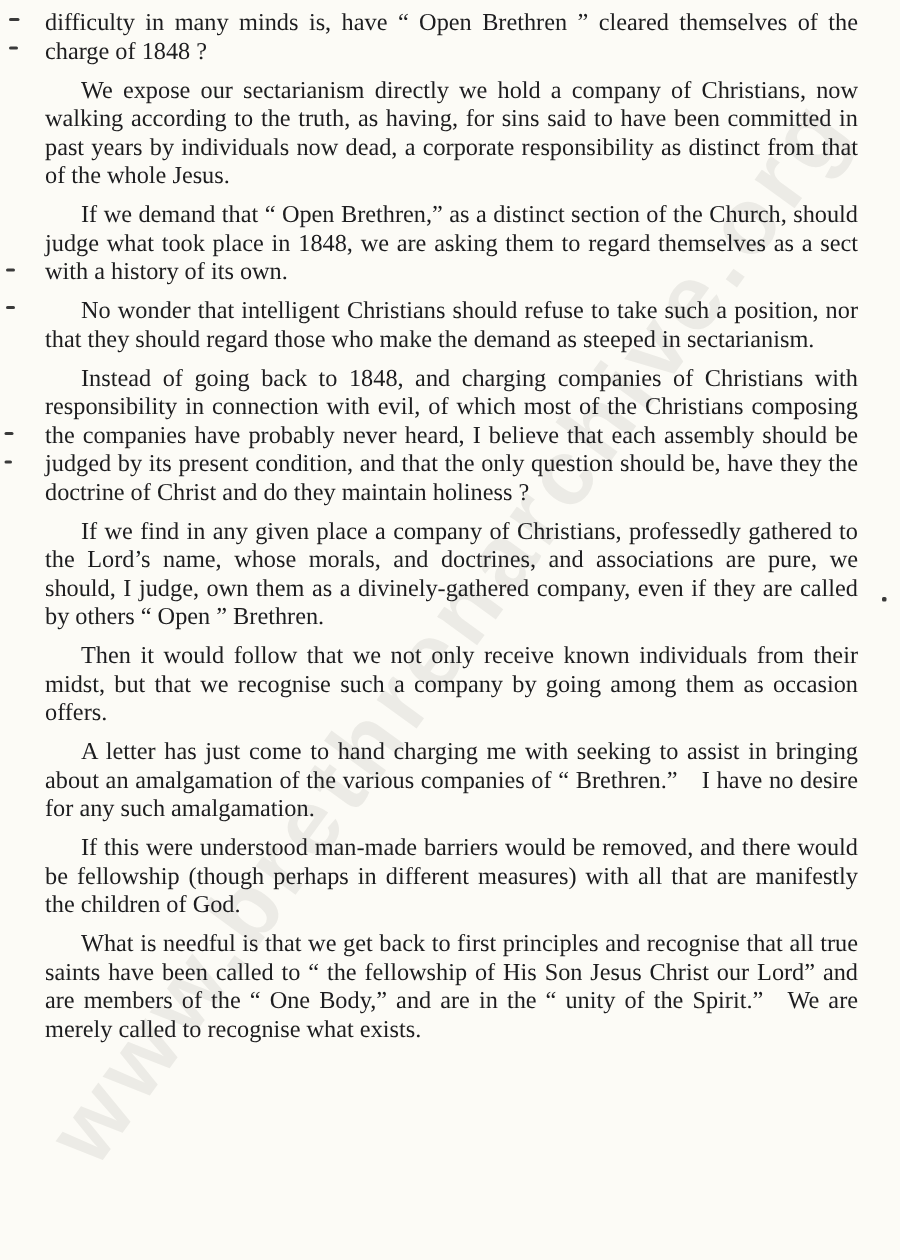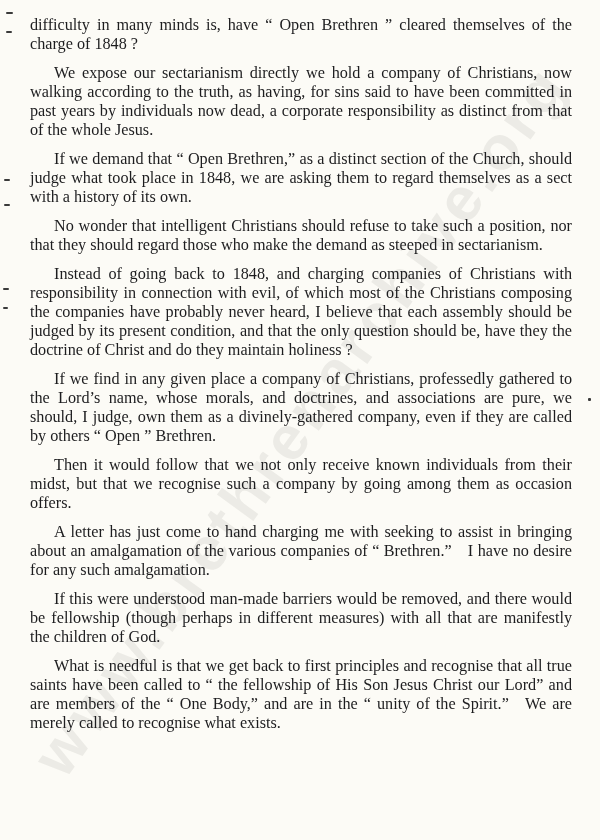--- a/index.html
+++ b/index.html
@@ -35,21 +35,21 @@
     left: 30px;
     right: 28px;
     top: 6px;
     font-family: "Liberation Serif", "DejaVu Serif", serif;
     font-size: 16.2px;
     line-height: 19px;
     color: #1d1d1f;
     text-align: justify;
   }
   .para {
-    margin: 10px 0 7px 0;
+    margin: 0 0 7px 0;
     text-indent: 24px;
   }
   .para.noindent {
     text-indent: 0;
   }
   .artifact {
     position: absolute;
     background: #3a3a3a;
     border-radius: 1px;
   }

